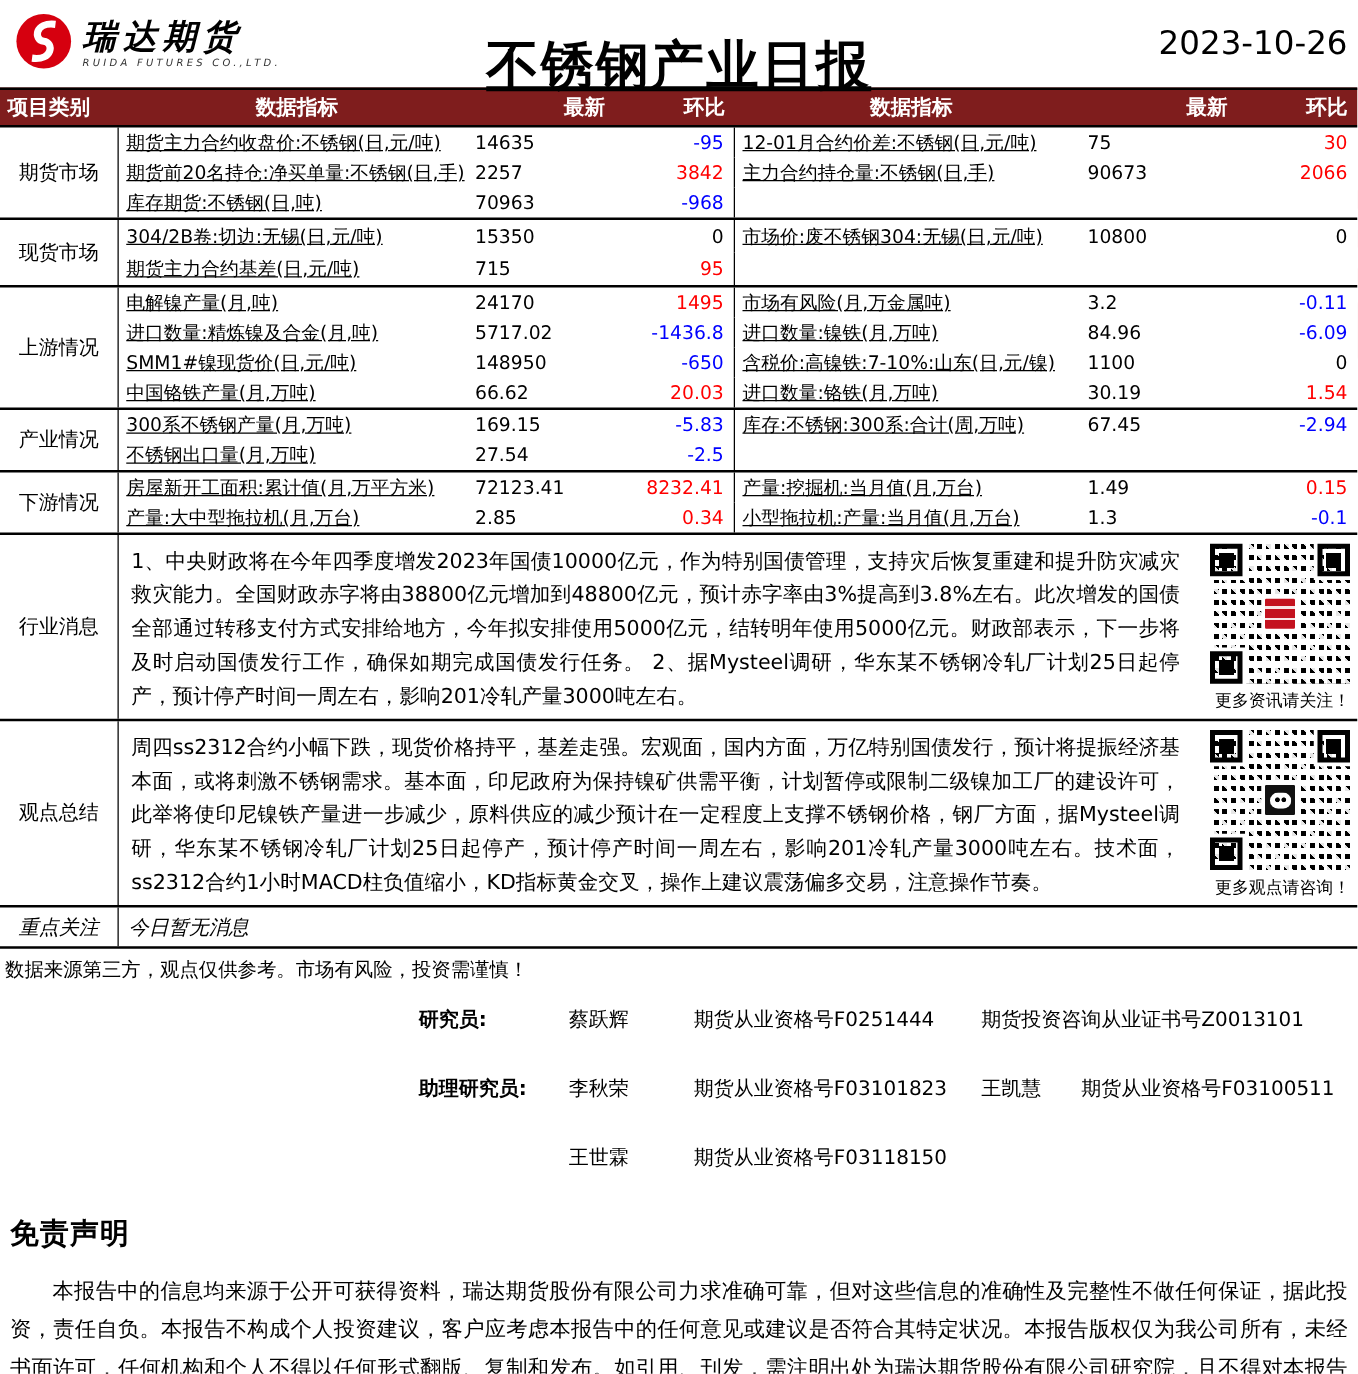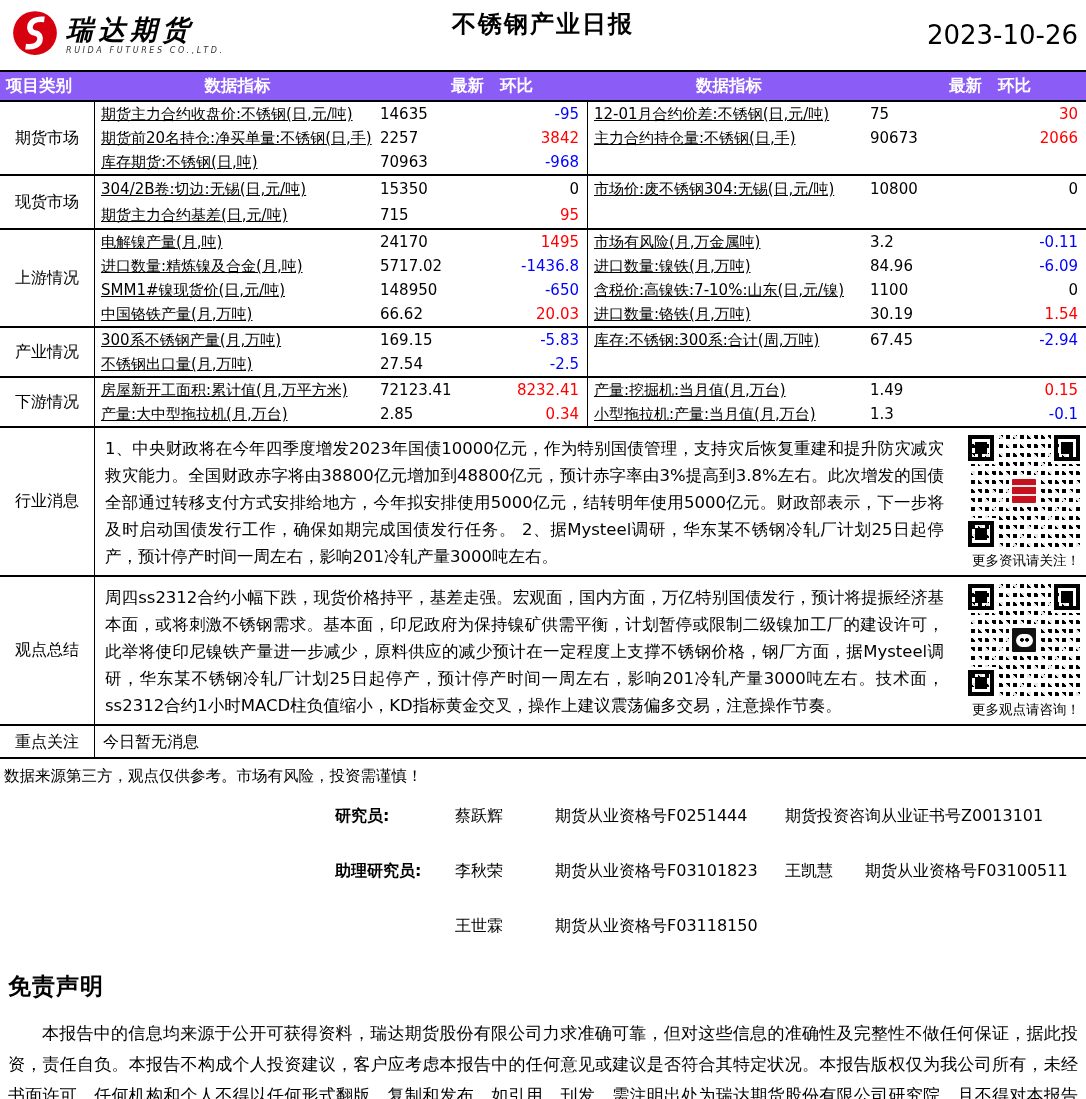--- a/index.html
+++ b/index.html
@@ -7,33 +7,33 @@
   .page {
     width:1086px; height:1099px; position:relative; overflow:hidden;
     font-family:"DejaVu Sans","Liberation Sans",sans-serif; color:#000; background:#fff;
   }
   
   .hdr { height:70px; display:flex; align-items:center; position:relative; }
   .brand { display:flex; align-items:center; gap:6px; padding-left:10px; }
   .brand-txt { display:flex; flex-direction:column;font-style:italic; }
   .brand-cn { font-size:27px; font-weight:bold; letter-spacing:5px; line-height:30px; }
   .brand-en { font-size:8px; letter-spacing:2.6px; color:#333; margin-top:1px; }
-  .doc-title { position:absolute; left:50%; transform:translateX(-50%); top:8px;
-    font-size:24px; font-weight:bold; letter-spacing:2px; }
+  .doc-title { position:absolute; left:50%; transform:translateX(-50%); top:24px;
+    font-size:42px; font-weight:bold; letter-spacing:2px;text-decoration:underline; }
   .doc-date { margin-left:auto; padding-right:8px; font-size:26px; }
   
   .thead {
     display:grid; grid-template-columns:95px 285px 120px 88px 282px 128px 88px;
-    background:#8b5cf6; color:#fff; font-weight:bold; font-size:16.5px;
+    background:#7f1d1d; color:#fff; font-weight:bold; font-size:16.5px;
     height:30px; line-height:28px; border-top:2px solid #000;
   }
   .th-cat { padding-left:6px; }
   .th-ind { text-align:center; }
   .th-val { text-align:right; padding-right:16px; }
-  .th-chg { padding-right:8px; }
+  .th-chg { text-align:right; padding-right:8px; }
   .section {
     display:grid; grid-template-columns:95px 285px 120px 88px 282px 128px 88px;
     grid-auto-rows:24px; border-top:2px solid #000;
   }
   .section.rows26 { grid-auto-rows:26px; }
   .section > div { font-size:15px; line-height:24px; overflow:hidden; white-space:nowrap; }
   .section.rows26 > div { line-height:26px; }
   .cat { display:flex; align-items:center; justify-content:center;
     border-right:1px solid #000; font-size:16px !important; }
   .ind { padding-left:6px;text-decoration:underline; }
@@ -59,21 +59,21 @@
   .qr-logo { position:absolute; top:50%; left:50%; transform:translate(-50%,-50%);
     width:30px; height:30px; border:3px solid #fff; border-radius:4px; }
   .qr-logo.red { background:#c4121f;
     background-image:repeating-linear-gradient(0deg, transparent 0 7px, rgba(255,255,255,.9) 7px 9px); }
   .qr-logo.blk { background:#111; display:flex; align-items:center; justify-content:center; }
   .bubble { width:17px; height:13px; border-radius:7px;
     background:
       radial-gradient(circle at 35% 45%, #000 1.6px, transparent 2.2px),
       radial-gradient(circle at 65% 45%, #000 1.6px, transparent 2.2px), #fff; }
   .qr-caption { font-family:"DejaVu Serif","Liberation Serif",serif; font-size:13.5px; margin-top:5px; }
-  .focus-row { grid-auto-rows:31px; }
+  .focus-row { grid-auto-rows:31px;font-style:italic; }
   .focus-row > .ftext { font-size:16px; line-height:31px; padding-left:8px; grid-column:2; }
   .bottom-line { border-top:2px solid #000; }
   
   .footnote { font-size:15.5px; padding:7px 0 0 4px; }
   .researchers { display:grid; grid-template-columns:120px 100px 230px 80px auto;
     margin:18px 0 0 335px; row-gap:33px; font-size:16px; line-height:22px; }
   .researchers .lbl { font-weight:bold; }
   .researchers .span2 { grid-column:4 / span 2; }
   .disclaimer { margin:34px 8px 0 8px; }
   .disclaimer h2 { font-size:23px; letter-spacing:1px; }

